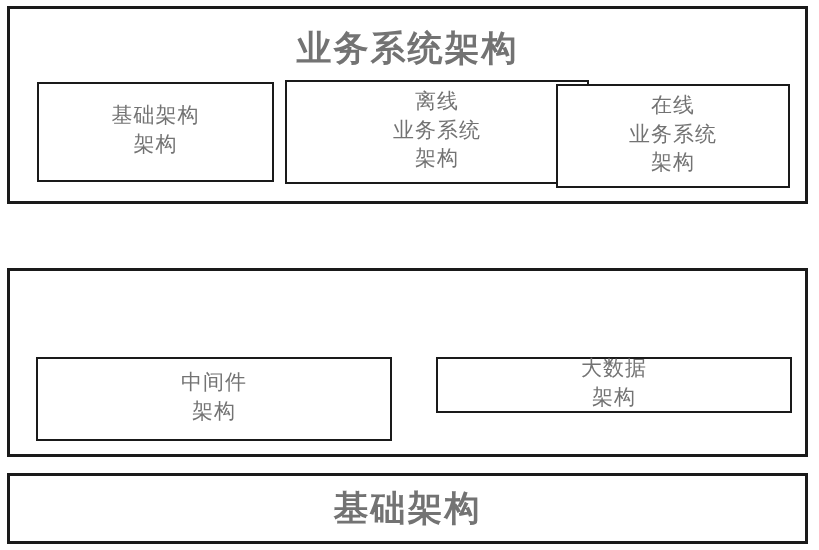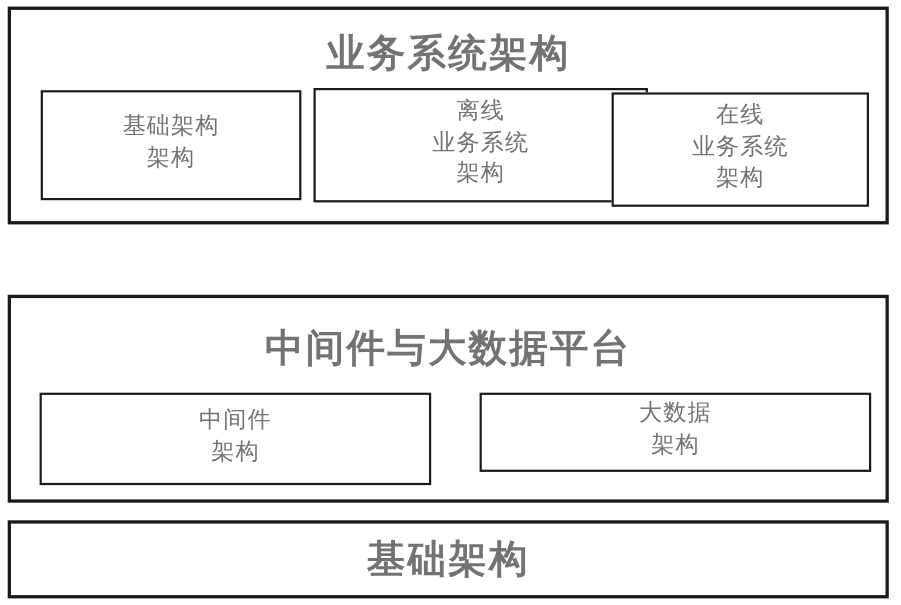--- a/index.html
+++ b/index.html
@@ -51,21 +51,21 @@
   #sec1 { left: 7px; top: 6px; width: 801px; height: 198px; }
   #sec1 .section-title { top: 16px; }
   #sec1-box1 { left: 27px; top: 73px; width: 237px; height: 100px; }
   #sec1-box2 { left: 275px; top: 71px; width: 304px; height: 104px; }
   #sec1-box3 { left: 546px; top: 75px; width: 234px; height: 104px; }
 
   
   #sec2 { left: 7px; top: 268px; width: 801px; height: 189px; }
   #sec2 .section-title { top: 22px; }
   #sec2-box1 { left: 26px; top: 86px; width: 356px; height: 84px; }
-  #sec2-box2 { left: 426px; top: 86px; width: 356px; height: 72px; }
+  #sec2-box2 { left: 426px; top: 86px; width: 356px; height: 56px; }
 
   
   #sec3 {
     left: 7px; top: 473px; width: 801px; height: 71px;
     display: flex; align-items: center; justify-content: center;
   }
   #sec3 .section-title { position: static; }
 </style>
 </head>
 <body>
@@ -78,21 +78,20 @@
 架构</div>
     <div class="sub-box" id="sec1-box2">离线
 业务系统
 架构</div>
     <div class="sub-box" id="sec1-box3">在线
 业务系统
 架构</div>
   </div>
 
   <div class="section" id="sec2">
-    <div class="section-title">中间件与大数据平台</div>
     <div class="sub-box" id="sec2-box1">中间件
 架构</div>
     <div class="sub-box" id="sec2-box2">大数据
 架构</div>
   </div>
 
   <div class="section" id="sec3">
     <div class="section-title">基础架构</div>
   </div>
 

